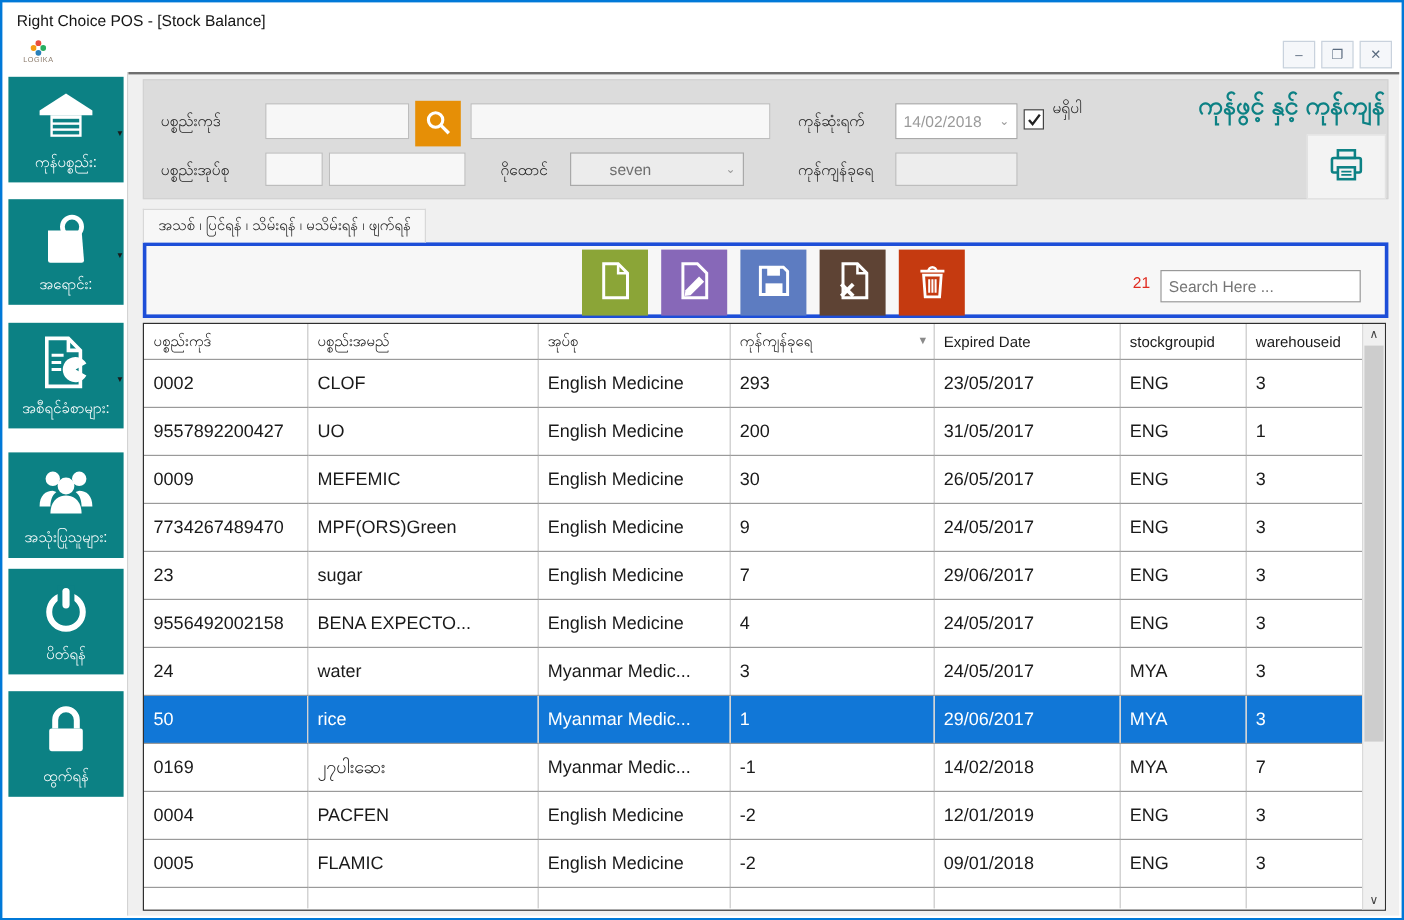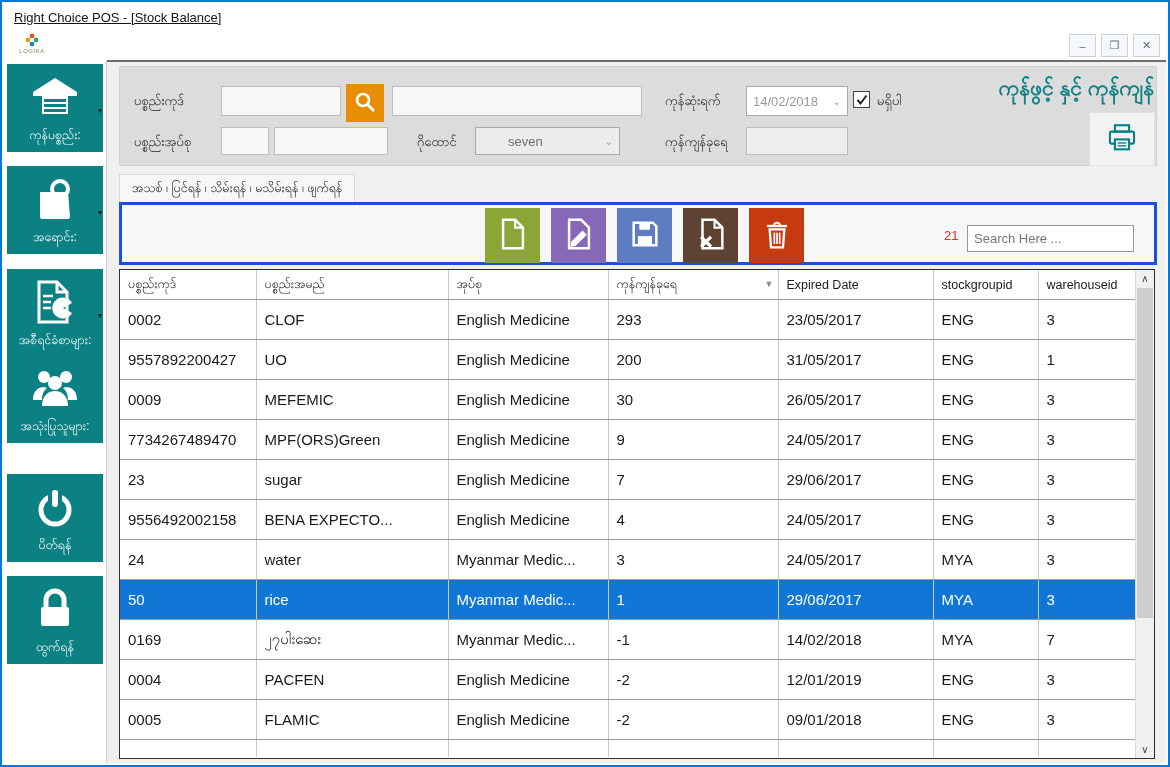--- a/index.html
+++ b/index.html
@@ -4,21 +4,21 @@
 <style>
   html,body{margin:0;padding:0;}
   body{
     width:1170px;height:767px;position:relative;overflow:hidden;
     font-family:"Liberation Sans",sans-serif;background:#fff;
   }
   .frame{position:absolute;inset:0;border:2px solid var(--window-border,#0079d8);box-sizing:border-box;}
 
   
   .titlebar{position:absolute;left:2px;top:2px;right:2px;height:26px;background:#fff;}
-  .title-text{position:absolute;left:10px;top:6px;font-size:13px;color:#151515;white-space:nowrap;text-decoration:underline;}
+  .title-text{position:absolute;left:10px;top:6px;font-size:13px;color:#151515;white-space:nowrap;}
   .menustrip{position:absolute;left:2px;top:28px;right:2px;height:30px;background:#fff;}
   .logo{position:absolute;left:8px;top:3px;width:40px;text-align:center;}
   .logo svg{display:block;margin:0 auto;}
   .logo-text{font-size:6px;color:#8a7a6a;letter-spacing:.5px;display:block;margin-top:1px;}
   .win-controls{position:absolute;right:6px;top:4px;display:flex;gap:5px;}
   .win-btn{width:25px;height:21px;border:1px solid #c9d2dd;background:#f5f7fa;color:#5a6b7f;
     font-size:11px;display:flex;align-items:center;justify-content:center;cursor:default;}
 
   
   .sidebar{position:absolute;left:2px;top:58px;width:102px;bottom:2px;background:#fff;border-right:1px solid #c9c9c9;}
@@ -140,21 +140,21 @@
           <path d="M26 4 V14 H36" fill="none" stroke="#fff" stroke-width="3"></path>
           <line x1="12" y1="18" x2="22" y2="18" stroke="#fff" stroke-width="2.5"></line>
           <line x1="12" y1="24" x2="20" y2="24" stroke="#fff" stroke-width="2.5"></line>
           <line x1="12" y1="30" x2="20" y2="30" stroke="#fff" stroke-width="2.5"></line>
           <path d="M32 30 L41 25 A10.5 10.5 0 1 0 41 35 Z" fill="#fff"></path>
         </svg></span>
       <span class="side-caret">▾</span>
       <span class="side-label">အစီရင်ခံစာများ:</span>
     </div>
 
-    <div class="side-item" style="top:295px">
+    <div class="side-item" style="top:317px">
       <span class="side-icon">
         <svg width="52" height="48" viewBox="0 0 48 48">
           <circle cx="13" cy="13" r="6" fill="#fff"></circle>
             <circle cx="35" cy="13" r="6" fill="#fff"></circle>
           <path d="M2 36 c0-9 5-13 11-13 l3 1 c-4 3-5 8-5 12 z" fill="#fff"></path>
           <path d="M46 36 c0-9 -5-13 -11-13 l-3 1 c4 3 5 8 5 12 z" fill="#fff"></path>
           <circle cx="24" cy="19" r="7" fill="#fff"></circle>
           <path d="M11 42 c0-11 7-15 13-15 s13 4 13 15 z" fill="#fff"></path>
         </svg></span>
       <span class="side-label">အသုံးပြုသူများ:</span>
@@ -197,21 +197,21 @@
       <span class="f-label" style="left:545px;top:25px">ကုန်ဆုံးရက်</span>
       <div class="combo datebox" style="left:626px;top:19px;width:102px;height:30px">
         <span>14/02/2018</span>
         <span class="chev">⌄</span>
       </div>
       <div class="checkbox">
         <svg width="12" height="12" viewBox="0 0 12 12">
           <polyline points="1.5,6 4.5,9.5 10.5,1.5" fill="none" stroke="#222" stroke-width="2"></polyline>
         </svg>
       </div>
-      <span class="f-label" style="left:757px;top:25px">မရှိပါ</span>
+      <span class="f-label" style="left:757px;top:14px">မရှိပါ</span>
       <span class="page-title">ကုန်ဖွင့် နှင့် ကုန်ကျန်</span>
 
       <span class="f-label" style="left:14px;top:66px">ပစ္စည်းအုပ်စု</span>
       <input class="f-input" style="left: 101px; top: 60px; width: 48px; height: 28px;" value="">
       <input class="f-input" style="left: 154px; top: 60px; width: 114px; height: 28px;" value="">
 
       <span class="f-label" style="left:297px;top:66px">ဂိုထောင်</span>
       <div class="combo gray" style="left:355px;top:60px;width:145px;height:28px">
         <span>seven</span>
         <span class="chev">⌄</span>

